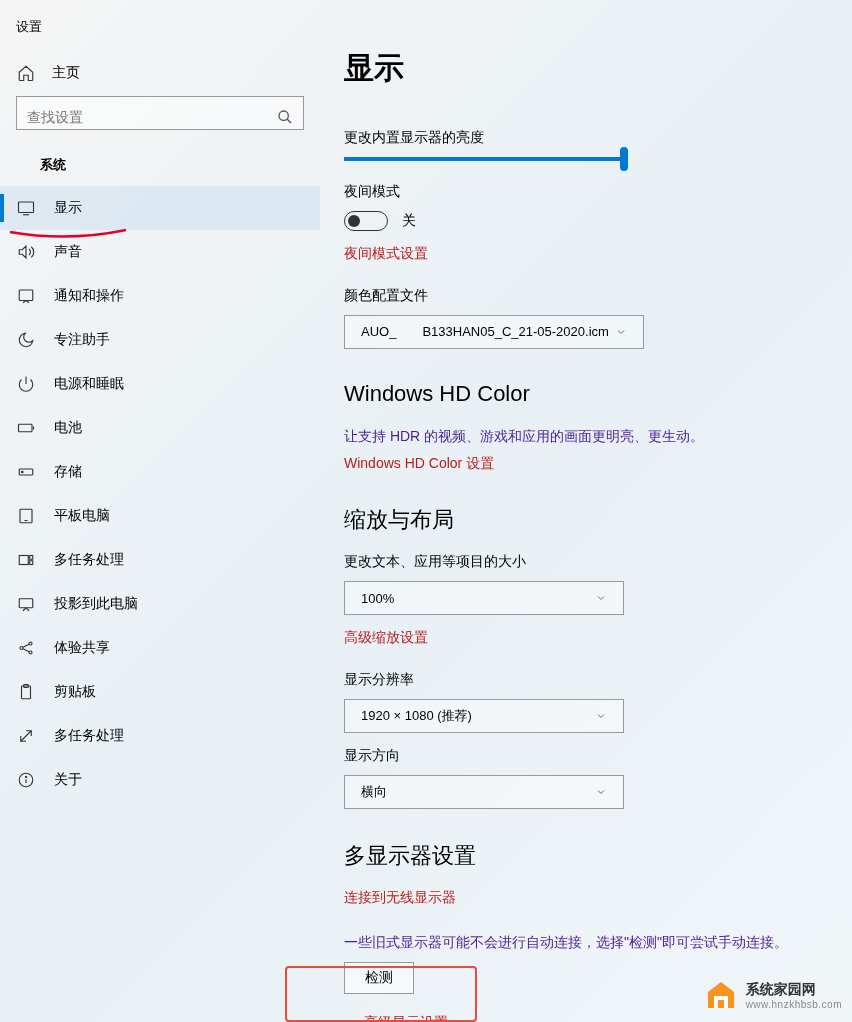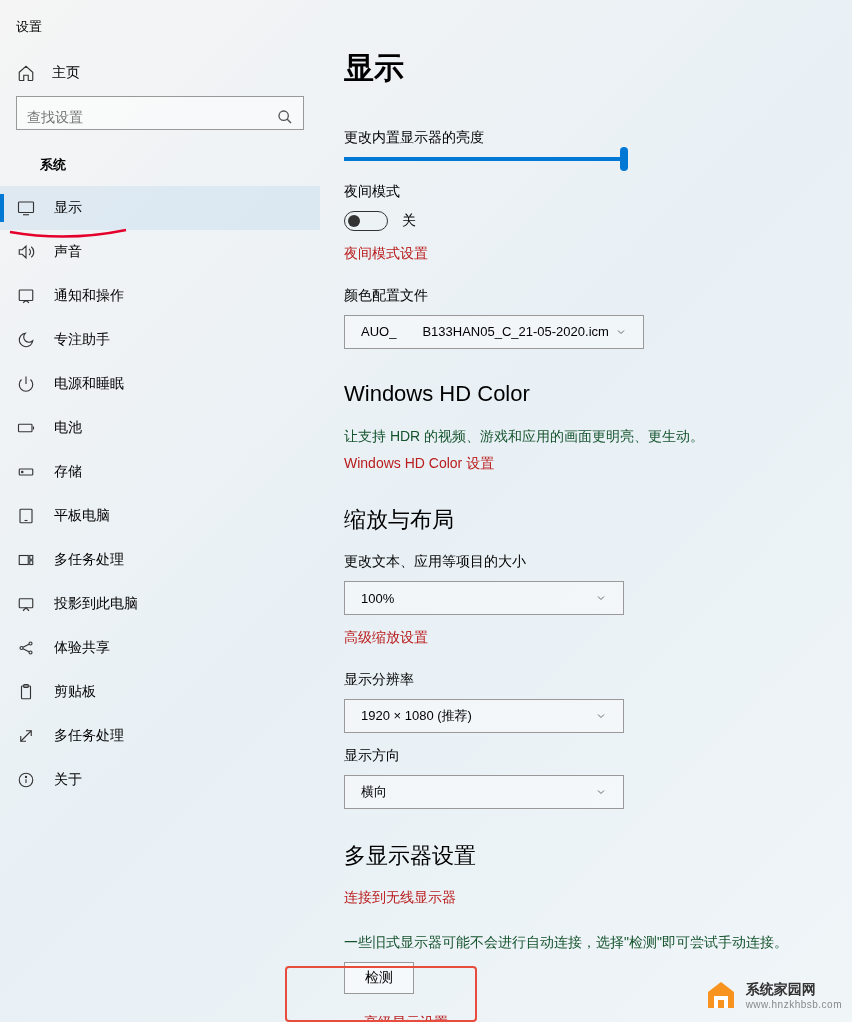--- a/index.html
+++ b/index.html
@@ -3,42 +3,42 @@
 <meta charset="utf-8">
 <style>
 * { margin: 0; padding: 0; box-sizing: border-box; font-family: "Microsoft YaHei", "Segoe UI", sans-serif; }
 body { width: 852px; height: 1022px; background: linear-gradient(135deg, #f5f5f5 0%, #e8f0f5 50%, #f0f5f8 100%); display: flex; overflow: hidden; position: relative; }
 .sidebar { width: 320px; height: 100%; background: transparent; padding-top: 12px; }
 .app-title { font-size: 13px; padding: 6px 16px 18px; color: #000; }
 .home-row { display: flex; align-items: center; padding: 10px 16px 14px; gap: 16px; cursor: pointer; }
 .home-row .icon { width: 20px; display: flex; justify-content: center; }
 .home-row span.label { font-size: 14px; }
 .search-wrap { padding: 0 16px 18px; }
-.search-box { width: 100%; height: 34px; border: 1px solid #999; background: rgba(255,255,255,0.5); display: flex; align-items: flex-end; padding: 4px 10px; }
+.search-box { width: 100%; height: 34px; border: 1px solid #999; background: rgba(255,255,255,0.5); display: flex; align-items: flex-start; padding: 12px 10px; }
 .search-box input { flex: 1; border: none; background: transparent; outline: none; font-size: 14px; color: #555; }
 .search-box .sicon { color: #555; }
 .section-label { font-size: 13px; font-weight: 600; padding: 8px 16px 12px; margin-left: 24px; }
 .nav-item { display: flex; align-items: center; padding: 13px 16px; gap: 18px; cursor: pointer; font-size: 14px; position: relative; }
 .nav-item .icon { width: 20px; display: flex; justify-content: center; color: #444; }
 .nav-item.active { background: rgba(0,120,212,0.08); }
 .nav-item.active::before { content: ""; position: absolute; left: 0; top: 8px; bottom: 8px; width: 4px; background: #0078d4; }
 .red-underline { position: absolute; left: 8px; top: 228px; width: 120px; height: 14px; pointer-events: none; }
 .red-underline svg { width: 100%; height: 100%; }
 .content { flex: 1; padding: 48px 0 0 24px; overflow-y: auto; height: 100%; }
 .page-h1 { font-size: 30px; font-weight: 600; margin-bottom: 40px; }
 .setting-label { font-size: 14px; margin-bottom: 10px; color: #000; }
 .slider-track { width: 280px; height: 4px; background: #0078d4; position: relative; margin-bottom: 22px; }
 .slider-thumb { position: absolute; right: -4px; top: -10px; width: 8px; height: 24px; background: #0078d4; border-radius: 4px; }
 .toggle-row { display: flex; align-items: center; gap: 14px; margin-bottom: 14px; }
 .toggle { width: 44px; height: 20px; border: 1px solid #333; border-radius: 20px; position: relative; cursor: pointer; }
 .toggle .knob { width: 12px; height: 12px; background: #333; border-radius: 50%; position: absolute; left: 3px; top: 3px; }
 .toggle-label { font-size: 14px; }
 .link { color: #b91c1c; font-size: 14px; cursor: pointer; margin-bottom: 24px; display: block; }
 .h2 { font-size: 22px; font-weight: 400; margin: 32px 0 18px; }
-.desc { font-size: 14px; color: #14532d; margin-bottom: 8px; line-height: 1.6; }
+.desc { font-size: 14px; color: #4c1d95; margin-bottom: 8px; line-height: 1.6; }
 .select-box { width: 300px; height: 34px; border: 1px solid #999; display: flex; align-items: center; justify-content: space-between; padding: 0 16px; font-size: 13px; cursor: pointer; margin-bottom: 14px; background: rgba(255,255,255,0.4); }
 .select-box.narrow { width: 280px; }
 .chev { color: #666; }
 .btn { padding: 6px 20px; border: 1px solid #999; background: rgba(255,255,255,0.5); font-size: 14px; cursor: pointer; margin-bottom: 20px; }
 .red-box { position: absolute; left: 285px; top: 966px; width: 192px; height: 56px; border: 2px solid #e74c3c; border-radius: 4px; pointer-events: none; }
 .watermark { position: absolute; right: 10px; bottom: 10px; display: flex; align-items: center; gap: 8px; }
 .watermark .logo { width: 34px; height: 34px; }
 .watermark .txt1 { font-size: 14px; font-weight: 600; color: #333; }
 .watermark .txt2 { font-size: 10px; color: #888; letter-spacing: 0.5px; }
 svg { display: block; }

